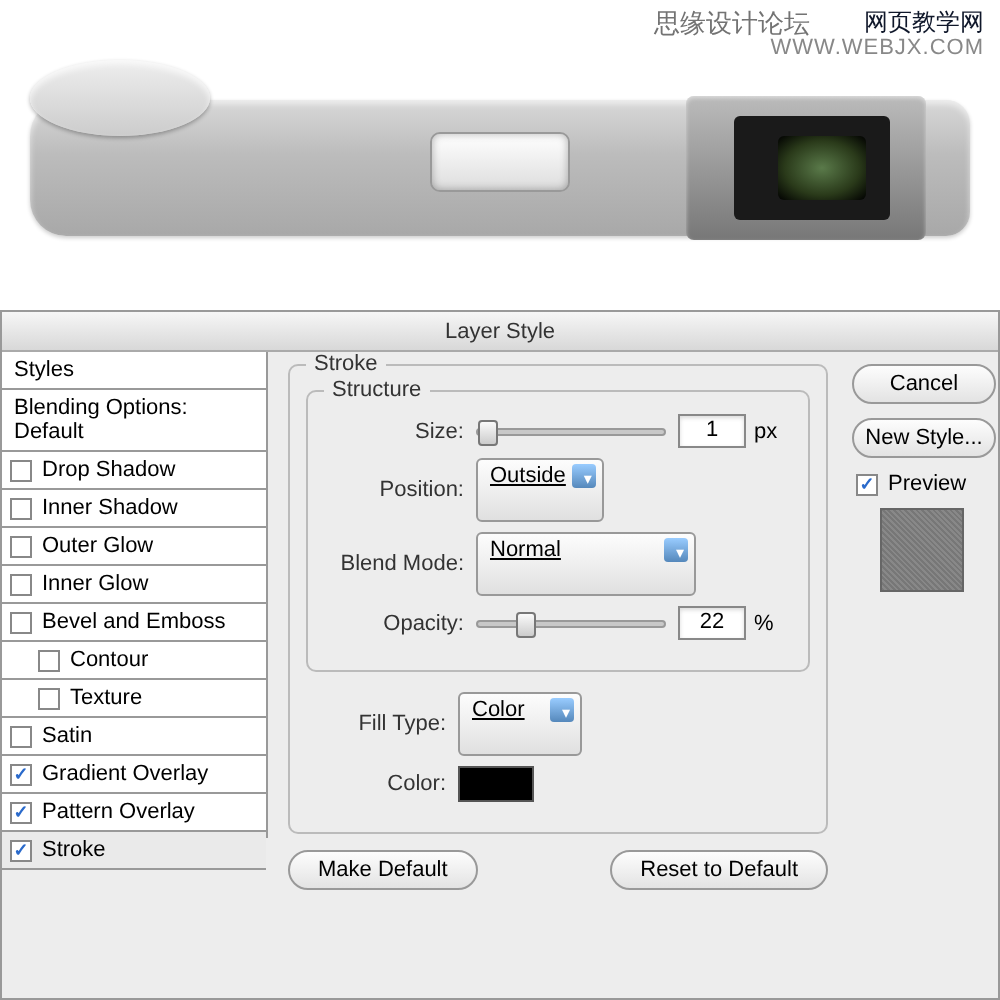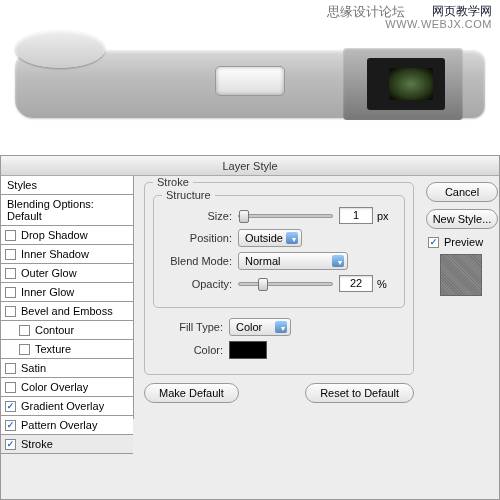--- a/index.html
+++ b/index.html
@@ -25,21 +25,21 @@
 .chk { width: 11px; height: 11px; border: 1px solid #888; background: #fff; margin-right: 5px; display: inline-flex; align-items: center; justify-content: center; font-size: 9px; color: #2a6acb; font-weight: bold; }
 .main { position: absolute; left: 133px; top: 20px; width: 290px; height: 325px; padding: 6px 10px; }
 .fieldset { border: 1px solid #bbb; border-radius: 5px; padding: 6px 8px 10px; margin-bottom: 8px; position: relative; }
 .legend { position: absolute; top: -7px; left: 8px; background: #ededed; padding: 0 4px; color: #333; }
 .row { display: flex; align-items: center; margin: 5px 0; }
 .lbl { width: 70px; text-align: right; margin-right: 6px; color: #333; }
 .slider { flex: 0 0 95px; height: 4px; background: #c8c8c8; border: 1px solid #999; border-radius: 2px; position: relative; margin-right: 6px; }
 .thumb { position: absolute; top: -5px; width: 10px; height: 13px; background: linear-gradient(to bottom,#fafafa,#ccc); border: 1px solid #777; border-radius: 2px; }
 .numbox { width: 34px; height: 17px; border: 1px solid #888; background: #fff; text-align: center; line-height: 15px; box-shadow: inset 0 1px 2px rgba(0,0,0,0.15); }
 .unit { margin-left: 4px; }
-.select { height: 18px; background: linear-gradient(to bottom,#fdfdfd,#e0e0e0); border: 1px solid #999; border-radius: 3px; padding: 0 18px 0 6px; line-height: 16px; position: relative; display: inline-block; min-width: 62px; }
+.select { height: 32px; background: linear-gradient(to bottom,#fdfdfd,#e0e0e0); border: 1px solid #999; border-radius: 3px; padding: 0 18px 0 6px; line-height: 16px; position: relative; display: inline-block; min-width: 62px; text-decoration: underline; }
 .select::after { content: ""; position: absolute; right: 3px; top: 2px; width: 12px; height: 12px; background: linear-gradient(to bottom,#9cf,#58b); border-radius: 2px; }
 .select::before { content: "▾"; position: absolute; right: 5px; top: 2px; color: #fff; font-size: 8px; z-index: 1; }
 .swatch { width: 38px; height: 18px; background: #000; border: 1px solid #555; }
 .btns-row { display: flex; justify-content: space-between; margin-top: 4px; }
 .btn { background: linear-gradient(to bottom,#fdfdfd,#e3e3e3); border: 1px solid #999; border-radius: 10px; padding: 3px 14px; cursor: pointer; }
 .rcol { position: absolute; right: 0; top: 20px; width: 77px; height: 325px; padding: 6px 4px; }
 .rbtn { display: block; width: 72px; background: linear-gradient(to bottom,#fdfdfd,#e3e3e3); border: 1px solid #999; border-radius: 10px; padding: 3px 0; text-align: center; margin-bottom: 7px; cursor: pointer; }
 .rbtn.prim { border: 2px solid #6aa3e8; box-shadow: 0 0 3px #6aa3e8; }
 .prow { display: flex; align-items: center; margin: 4px 2px; }
 .pwatch { width: 42px; height: 42px; background: repeating-linear-gradient(45deg,#777,#777 1px,#888 1px,#888 2px); border: 1px solid #666; margin: 6px auto; }
@@ -92,24 +92,20 @@
           <span class="chk"></span>
           <span>Contour</span>
         </div>
         <div class="side-row indent">
           <span class="chk"></span>
           <span>Texture</span>
         </div>
         <div class="side-row">
           <span class="chk"></span>
           <span>Satin</span>
-        </div>
-        <div class="side-row">
-          <span class="chk"></span>
-          <span>Color Overlay</span>
         </div>
         <div class="side-row">
           <span class="chk">✓</span>
           <span>Gradient Overlay</span>
         </div>
         <div class="side-row">
           <span class="chk">✓</span>
           <span>Pattern Overlay</span>
         </div>
         <div class="side-row sel">

